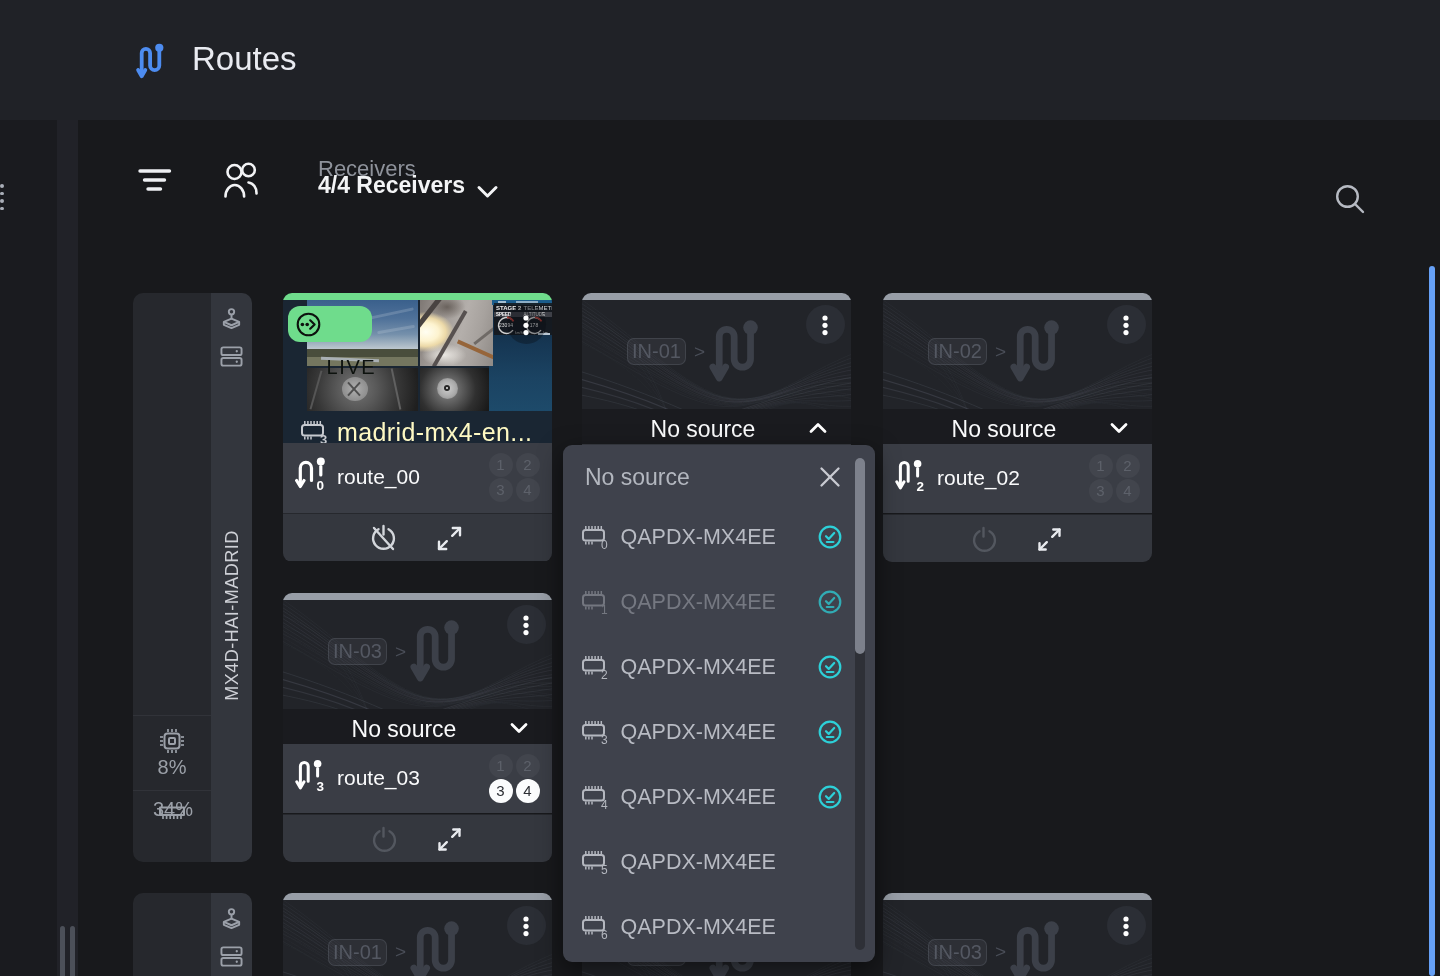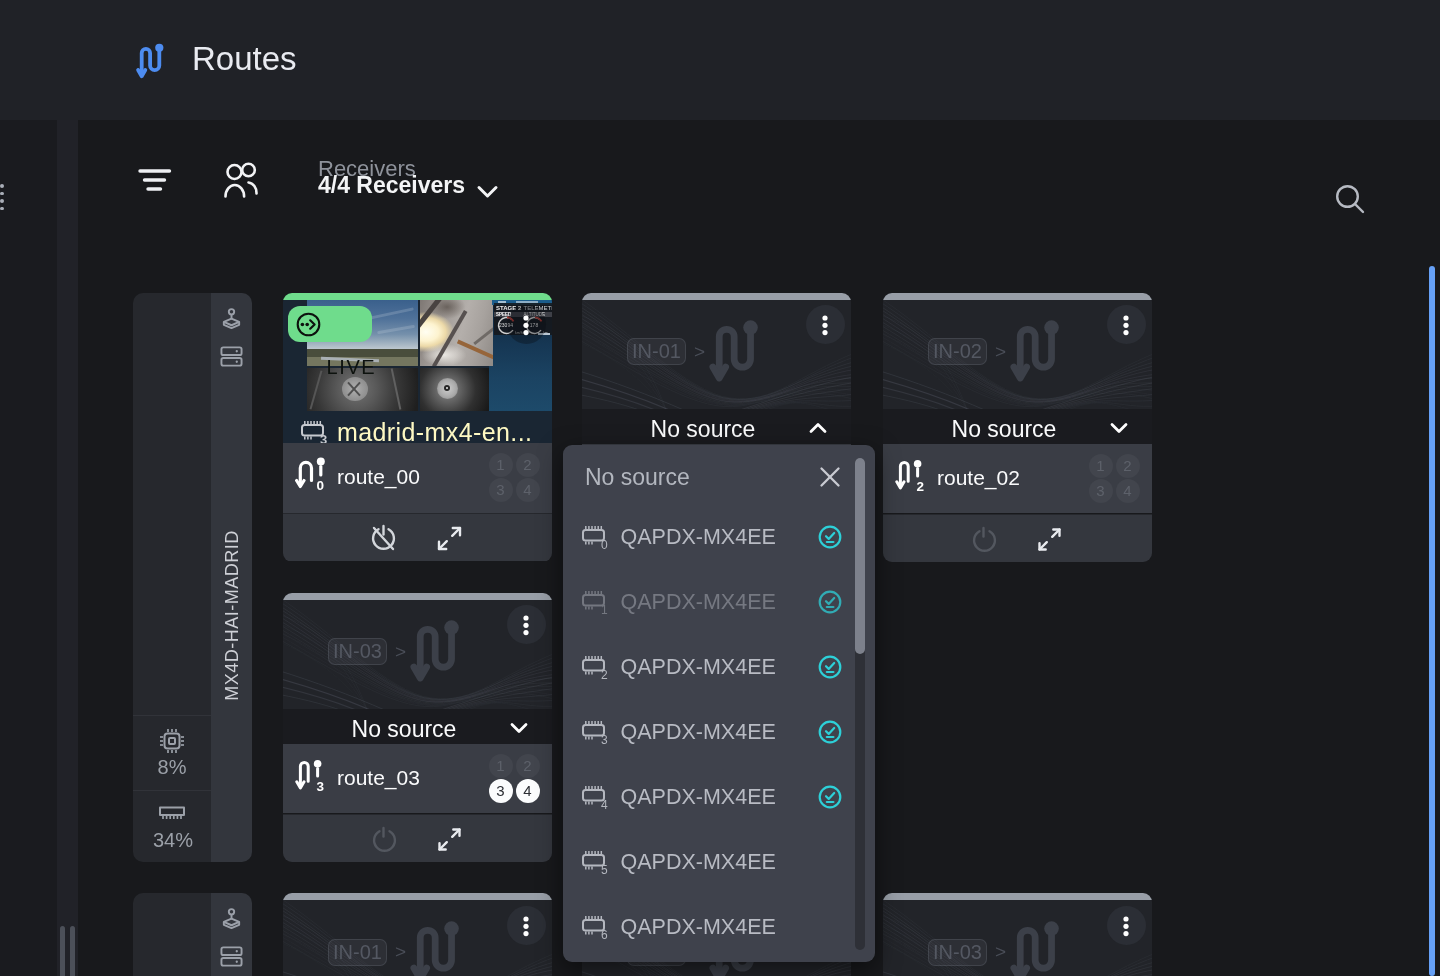--- a/index.html
+++ b/index.html
@@ -227,21 +227,21 @@
   <div class="vtxt" style="left:141.5px;top:605px;width:180px;text-align:center;">MX4D-HAI-MADRID</div>
   <div class="hline" style="left:133px;top:715px;width:78px;"></div>
   <div class="hline" style="left:133px;top:790px;width:78px;"></div>
   <svg class="abs" style="left:159px;top:728px;color:#9ba0a8" width="26" height="26" viewBox="0 0 26 26">
       <use href="#sym-cpu"></use>
     </svg>
   <svg class="abs" style="left:158px;top:803px;color:#9ba0a8" width="28" height="20" viewBox="0 0 28 20">
       <use href="#sym-ram"></use>
     </svg>
   <div class="statv" style="left:133px;top:756px;width:78px;">8%</div>
-  <div class="statv" style="left:133px;top:829px;width:80px;">34%</div>
+  <div class="statv" style="left:133px;top:798px;width:80px;">34%</div>
 
   <div class="abs card" style="left:283px;top:292.5px;">
     <div class="abs cbar green"></div>
     <div class="abs" id="vid" style="left:0;top:7px;width:269px;height:143.5px;background:#1a2633;overflow:hidden;">
       <div class="abs" style="left:206px;top:0;width:63px;height:111.5px;background:linear-gradient(180deg,#0f2235 0%,#163754 40%,#1b4362 70%,#1d4a6a 100%);"></div>
 
       <div class="q" style="left:24px;top:0;width:110.5px;height:66.5px;background:linear-gradient(180deg,#3a608c 0%,#4f7199 28%,#7590ab 52%,#a9b8c4 68%,#c3ccd2 76%,#b7c0c5 100%);">
         <div class="abs" style="left:0;top:49px;width:111px;height:9px;background:#494d3c;"></div>
         <div class="abs" style="left:0;top:57px;width:111px;height:10px;background:#74765f;"></div>
         <div class="abs" style="left:14px;top:58px;width:58px;height:3px;background:#a9b0b4;transform:rotate(2.5deg);"></div>

